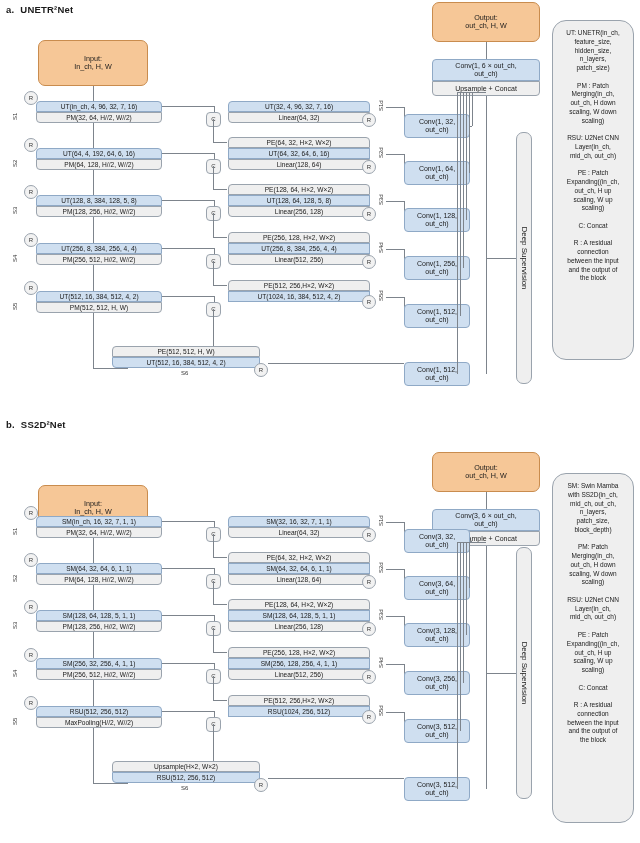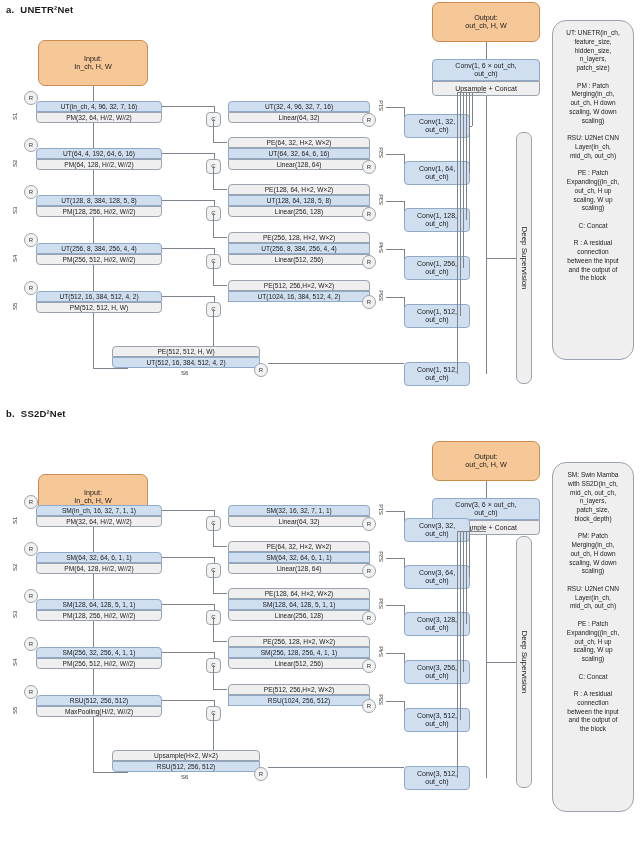--- a/index.html
+++ b/index.html
@@ -5,21 +5,21 @@
   html,body{margin:0;padding:0;background:#ffffff;}
   body{
     font-family:"Liberation Sans","DejaVu Sans",sans-serif;
     color:#1a1a1a;
     width:640px;height:843px;position:relative;overflow:hidden;
   }
   .page{position:relative;width:640px;height:843px;}
 
   .panel{position:absolute;left:0;width:640px;}
   #panel-a{top:0;height:415px;}
-  #panel-b{top:404px;height:428px;}
+  #panel-b{top:415px;height:428px;}
 
   .panel-title{
     position:absolute;left:6px;top:4px;
     font-size:9.5px;font-weight:bold;letter-spacing:.2px;
     white-space:nowrap;
   }
   .panel-title .lt{display:inline-block;margin-right:6px;}
 
   
   .node{

